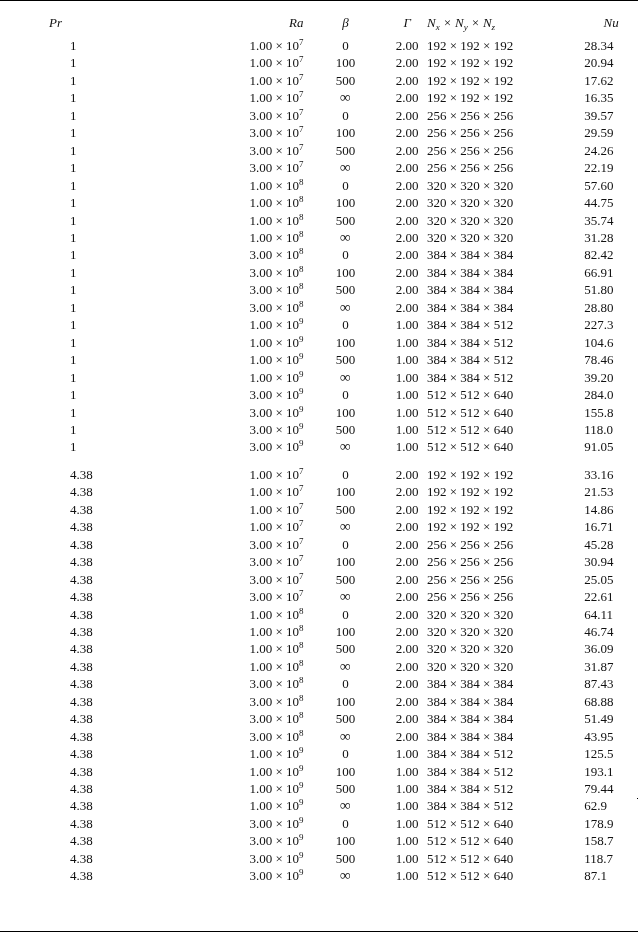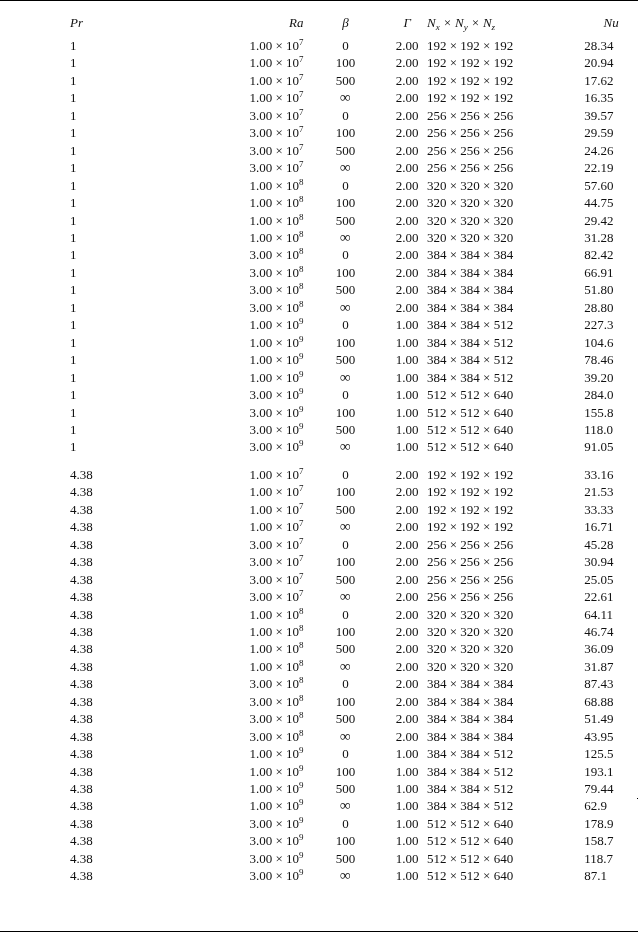--- a/index.html
+++ b/index.html
@@ -53,21 +53,21 @@
       line-height: 20px;
       padding-bottom: 0px;
     }
     thead tr th { padding-bottom: 4px; }
     .c-pr { width: 98px; text-align: left; padding-left: 70px; }
     .c-ra { width: 175px; text-align: right; }
     .c-beta { width: 100px; text-align: center; }
     .c-gamma { width: 44px; text-align: center; }
     .c-grid { width: 175px; text-align: left; }
     .c-nu { width: 60px; }
-    th.c-pr { padding-left: 70px; }
+    th.c-pr { padding-left: 49px; }
     .sup {
       font-size: 9px;
       vertical-align: 5px;
       line-height: 0;
     }
     .group-gap td { height: 10px; line-height: 10px; }
     .inf { font-size: 15px; }
     sub { font-size: 9px; vertical-align: -3px; line-height: 0; }
   </style>
 </head>
@@ -166,21 +166,21 @@
         <td class="c-gamma">2.00</td>
         <td class="c-grid">320 × 320 × 320</td>
         <td class="c-nu">44.75</td>
       </tr>
       <tr>
         <td class="c-pr">1</td>
         <td class="c-ra"><span>1.00</span> <span>× 10</span><span class="sup">8</span></td>
         <td class="c-beta">500</td>
         <td class="c-gamma">2.00</td>
         <td class="c-grid">320 × 320 × 320</td>
-        <td class="c-nu">29.42</td>
+        <td class="c-nu">35.74</td>
       </tr>
       <tr>
         <td class="c-pr">1</td>
         <td class="c-ra"><span>1.00</span> <span>× 10</span><span class="sup">8</span></td>
         <td class="c-beta inf">∞</td>
         <td class="c-gamma">2.00</td>
         <td class="c-grid">320 × 320 × 320</td>
         <td class="c-nu">31.28</td>
       </tr>
       <tr>
@@ -297,21 +297,21 @@
         <td class="c-gamma">2.00</td>
         <td class="c-grid">192 × 192 × 192</td>
         <td class="c-nu">21.53</td>
       </tr>
       <tr>
         <td class="c-pr">4.38</td>
         <td class="c-ra"><span>1.00</span> <span>× 10</span><span class="sup">7</span></td>
         <td class="c-beta">500</td>
         <td class="c-gamma">2.00</td>
         <td class="c-grid">192 × 192 × 192</td>
-        <td class="c-nu">33.33</td>
+        <td class="c-nu">14.86</td>
       </tr>
       <tr>
         <td class="c-pr">4.38</td>
         <td class="c-ra"><span>1.00</span> <span>× 10</span><span class="sup">7</span></td>
         <td class="c-beta inf">∞</td>
         <td class="c-gamma">2.00</td>
         <td class="c-grid">192 × 192 × 192</td>
         <td class="c-nu">16.71</td>
       </tr>
       <tr>

